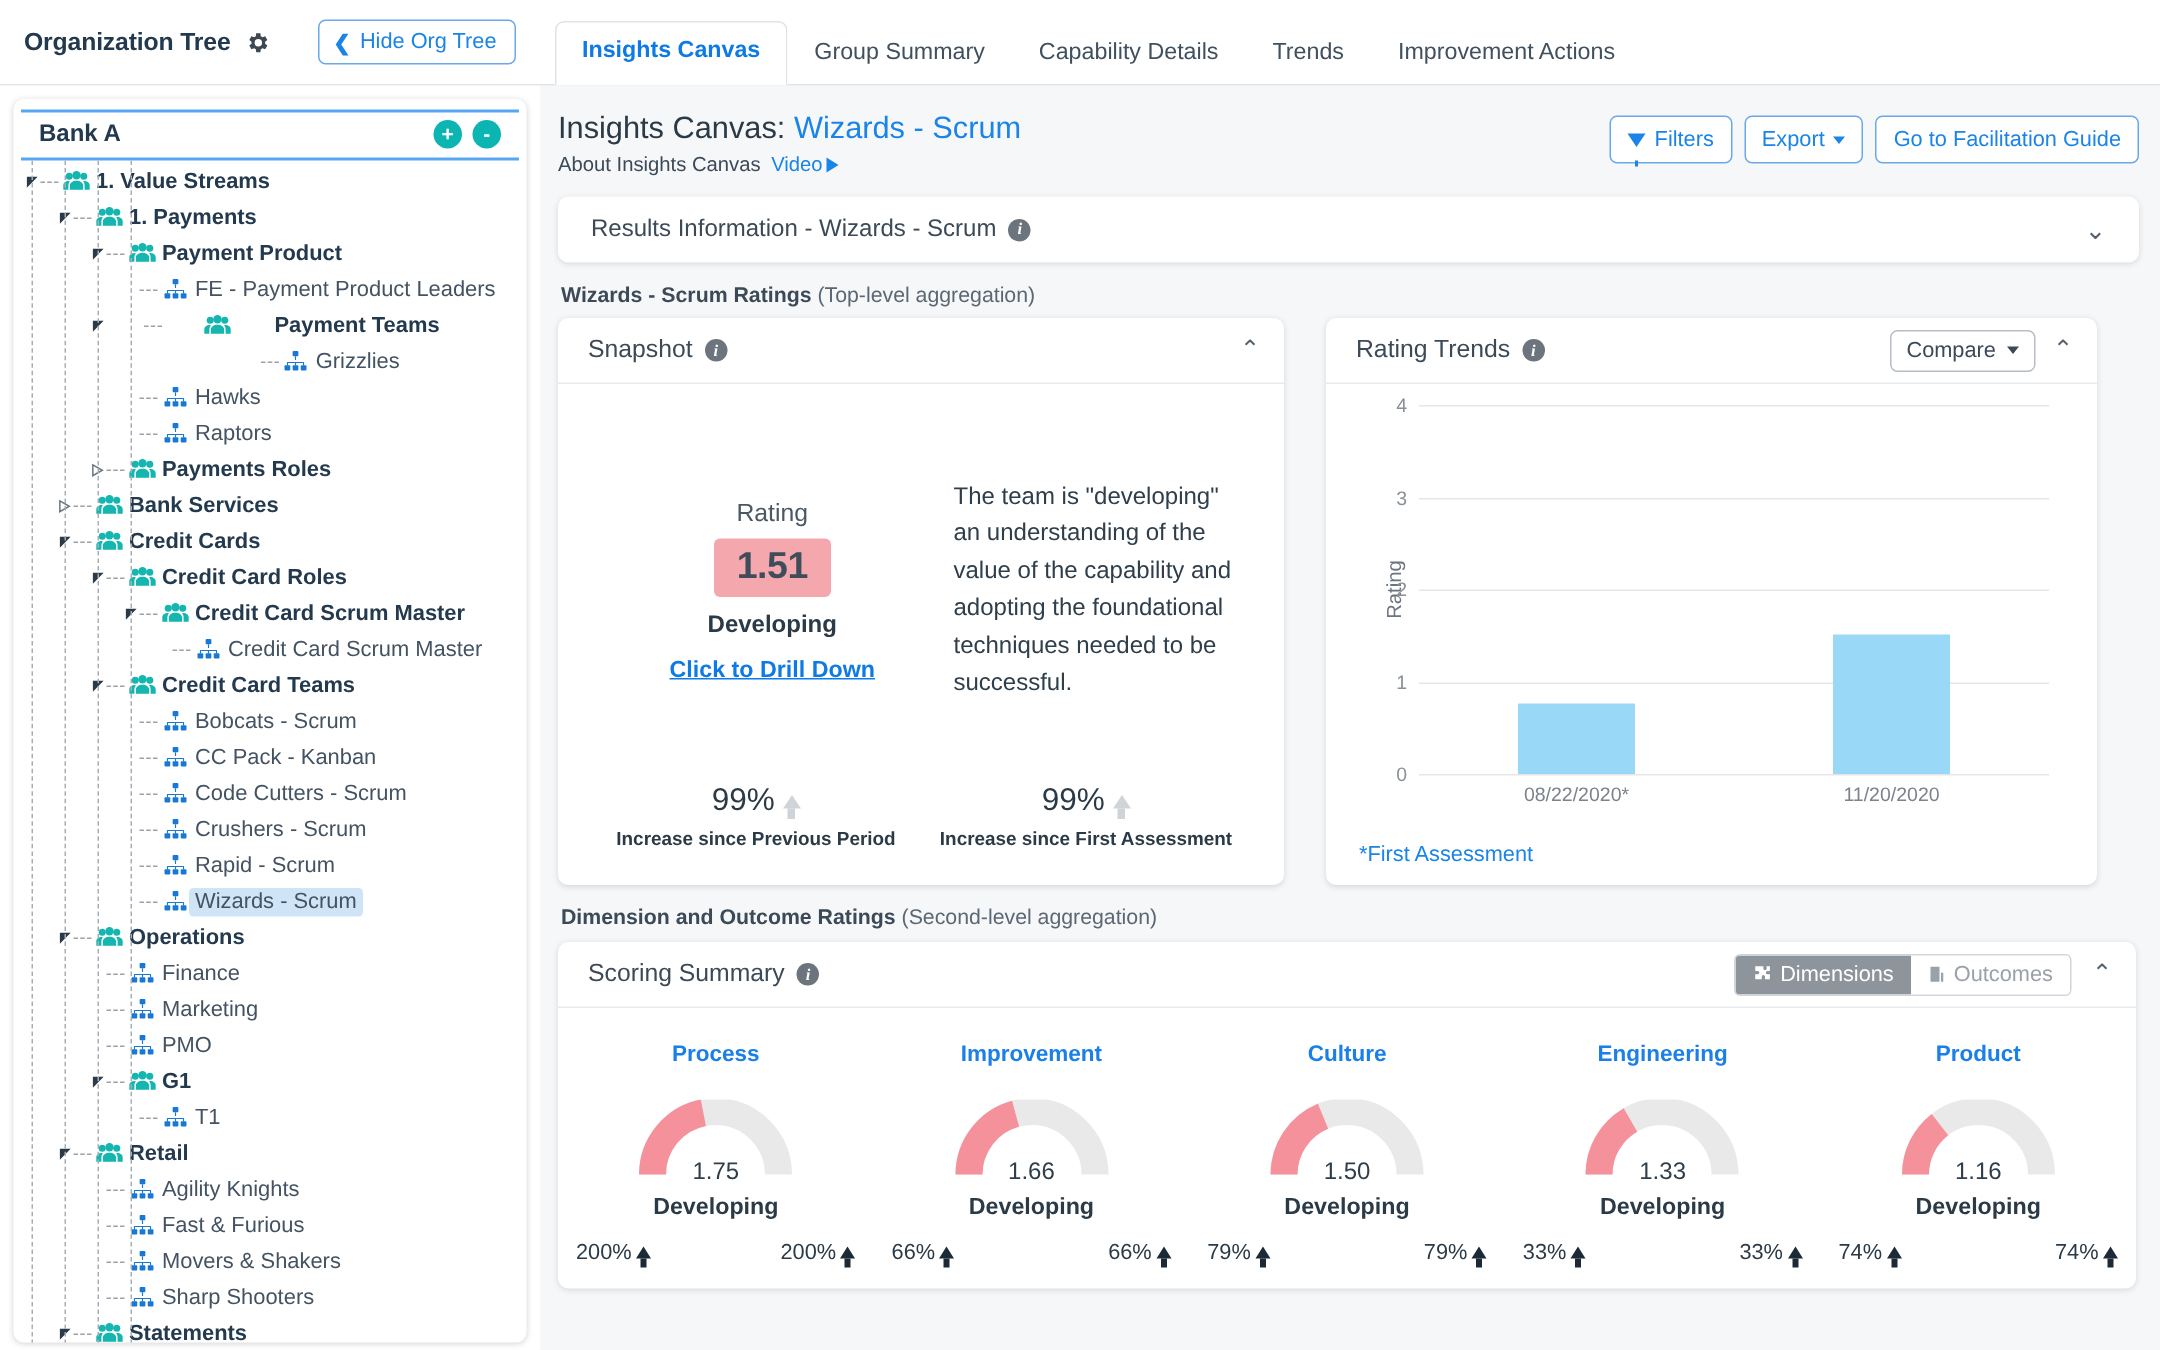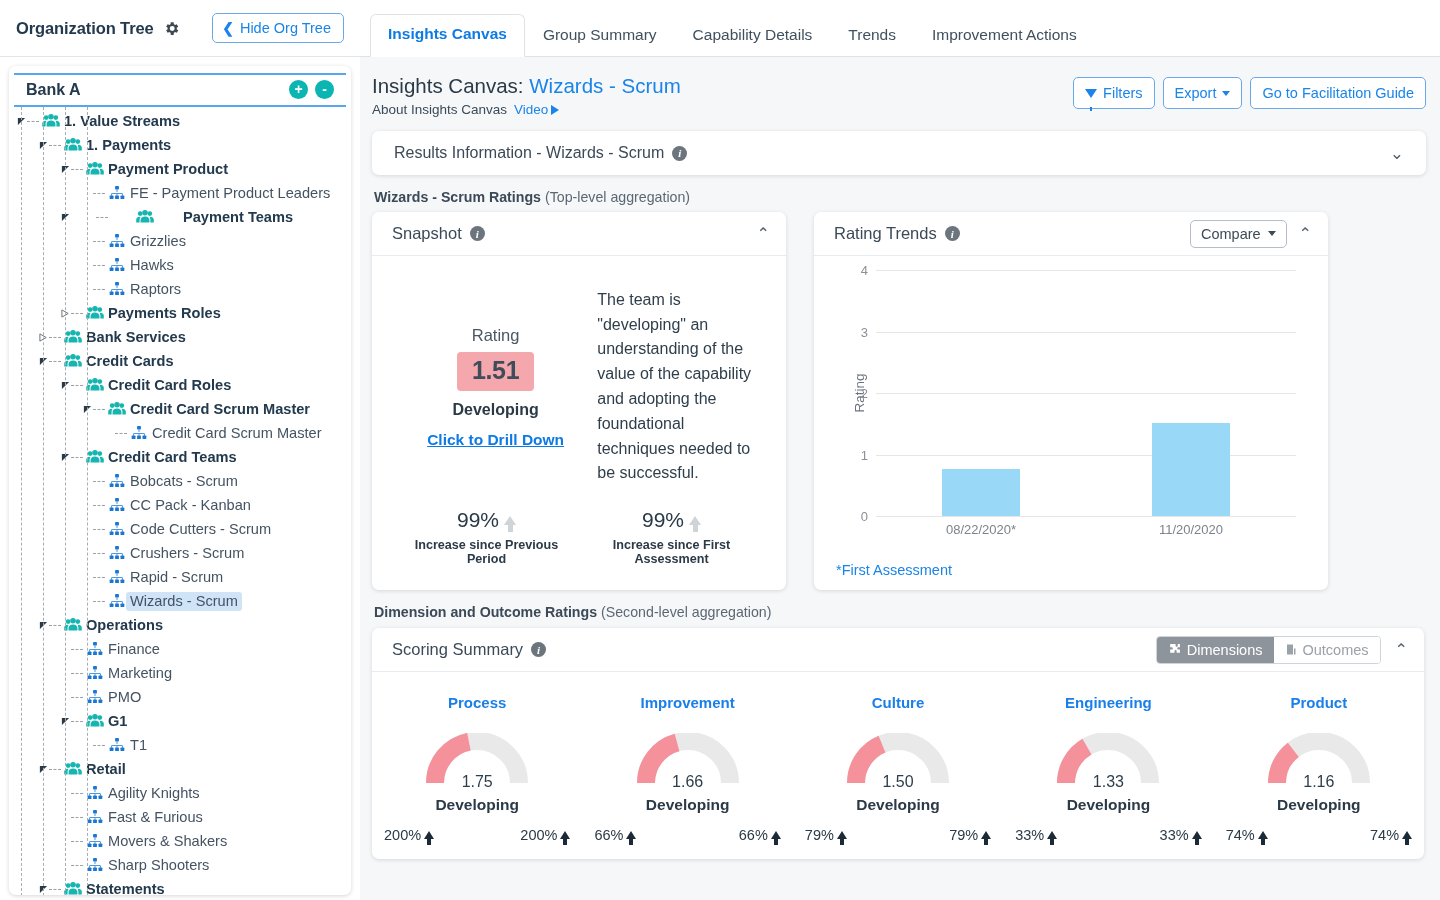--- a/index.html
+++ b/index.html
@@ -162,21 +162,21 @@
 
   .row2 { display: flex; gap: 28px; }
   .card { background:#fff; border-radius: 7px; box-shadow: 0 1px 4px rgba(0,0,0,.13); }
   .card-head {
     height: 44px; display:flex; align-items:center; padding: 0 16px 0 20px;
     border-bottom: 1px solid #e8eaed;
   }
   .card-title { font-size: 16.5px; color:#3c4a58; }
   .card-head .chev { font-size:16px;}
 
-  .snapshot { width: 414px; height: 378px; display: flex; flex-direction: column;}
+  .snapshot { width: 484px; height: 378px; display: flex; flex-direction: column;}
   .snap-body { flex:1 1 auto; display:flex; flex-direction:column; padding: 0 22px; }
   .snap-main { display:flex; flex:1 1 auto; align-items: center; padding-top: 10px;}
   .rating-block { width: 262px; text-align:center; }
   .rating-lbl { font-size: 16.5px; color:#4a5865; margin-bottom: 7px;}
   .rating-val {
     display:inline-block; background:#f4a7ac; color:#3f4d5a;
     font-size: 25px; font-weight: 700; border-radius: 4px;
     padding: 4px 15px 6px 15px; letter-spacing:-.3px;
   }
   .rating-state { font-size:16px;font-weight:700;color:#2b3a47;margin-top:10px;}
@@ -328,21 +328,21 @@
               <svg width="18" height="14" viewBox="0 0 26 20" fill="#15b5b0">
                 <circle cx="6" cy="5" r="3.4"></circle>
                 <circle cx="20" cy="5" r="3.4"></circle>
                 <circle cx="13" cy="4" r="4"></circle>
                 <path d="M13 9.2c-3.6 0-6.4 2-6.4 4.6V18h12.8v-4.2c0-2.6-2.8-4.6-6.4-4.6z"></path>
                 <path d="M5.6 9.6c-3 0-5.3 1.7-5.3 3.9V18h4.9v-4.3c0-1.4.5-2.7 1.4-3.8a8 8 0 0 0-1-.3zM20.4 9.6c-.4 0-.7.1-1 .2.9 1.1 1.4 2.4 1.4 3.8V18h4.9v-4.5c0-2.2-2.3-3.9-5.3-3.9z"></path>
               </svg>
             </span>
             <span class="tlabel">Payment Teams</span>
           </div>
-          <div class="tnode team" style="padding-left: 74px;">
+          <div class="tnode team" style="padding-left: 74px; justify-content: center;">
             <span class="caret"></span>
             <span class="dash"></span>
             <span class="icon-wrap">
               <svg width="16" height="14" viewBox="0 0 24 22" fill="#1878d4">
                 <rect x="9" y="0" width="6" height="5.5" rx="1"></rect>
                 <rect x="0.5" y="15" width="6" height="5.5" rx="1"></rect>
                 <rect x="9" y="15" width="6" height="5.5" rx="1"></rect>
                 <rect x="17.5" y="15" width="6" height="5.5" rx="1"></rect>
                 <path d="M11.4 5.5h1.2v4h-1.2zM3.5 11.5h17v1.2h-17zM3 11.8h1.2v3.4H3zM11.4 11.8h1.2v3.4h-1.2zM19.8 11.8H21v3.4h-1.2z"></path>
               </svg>

